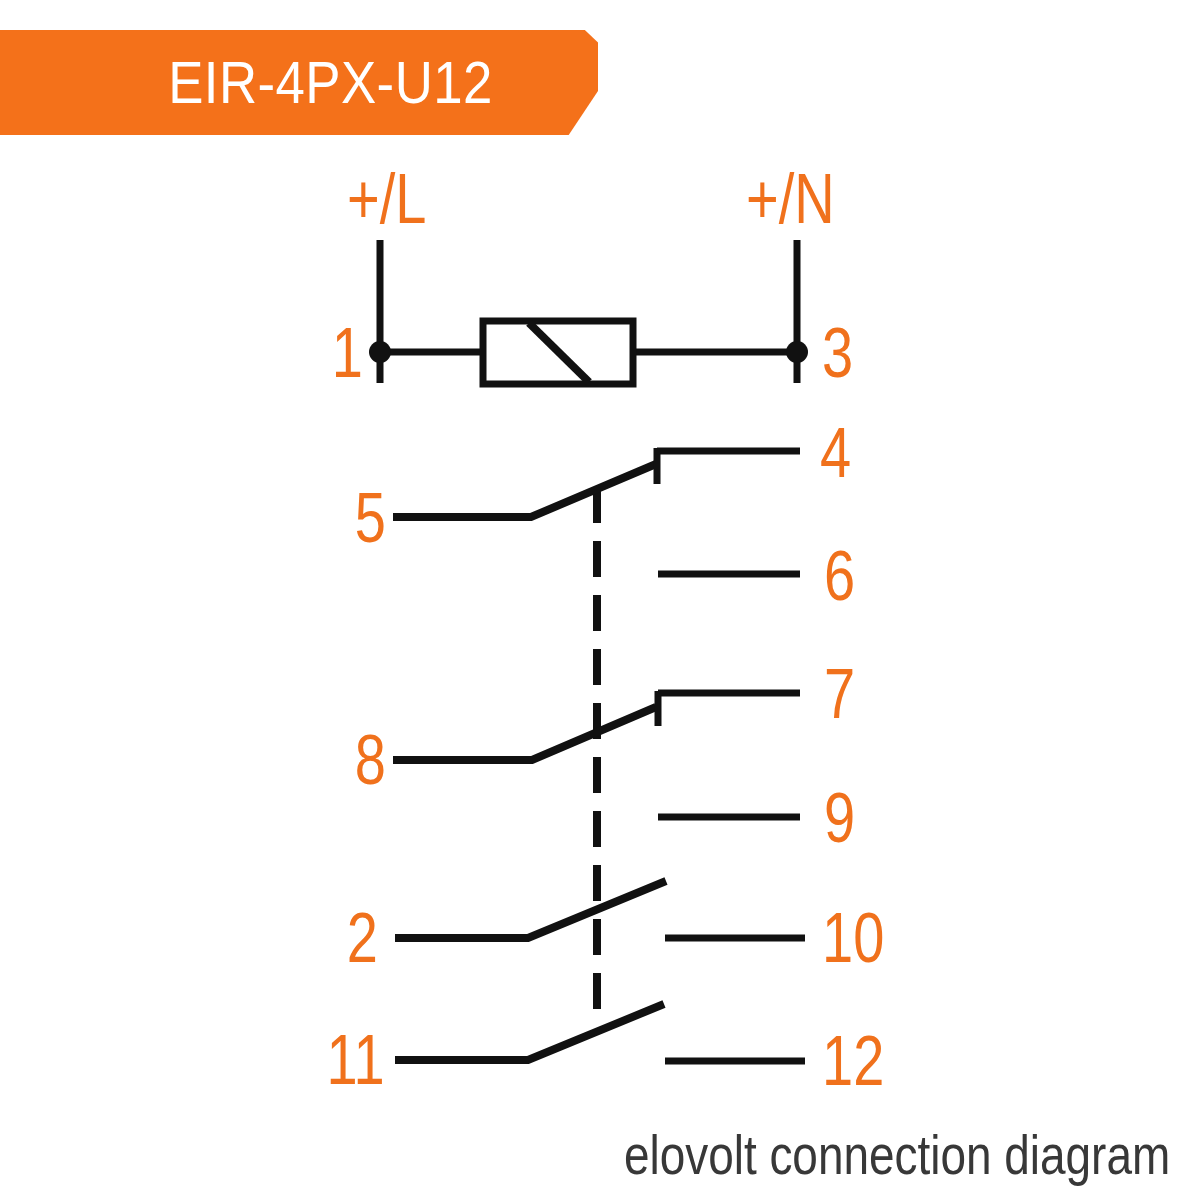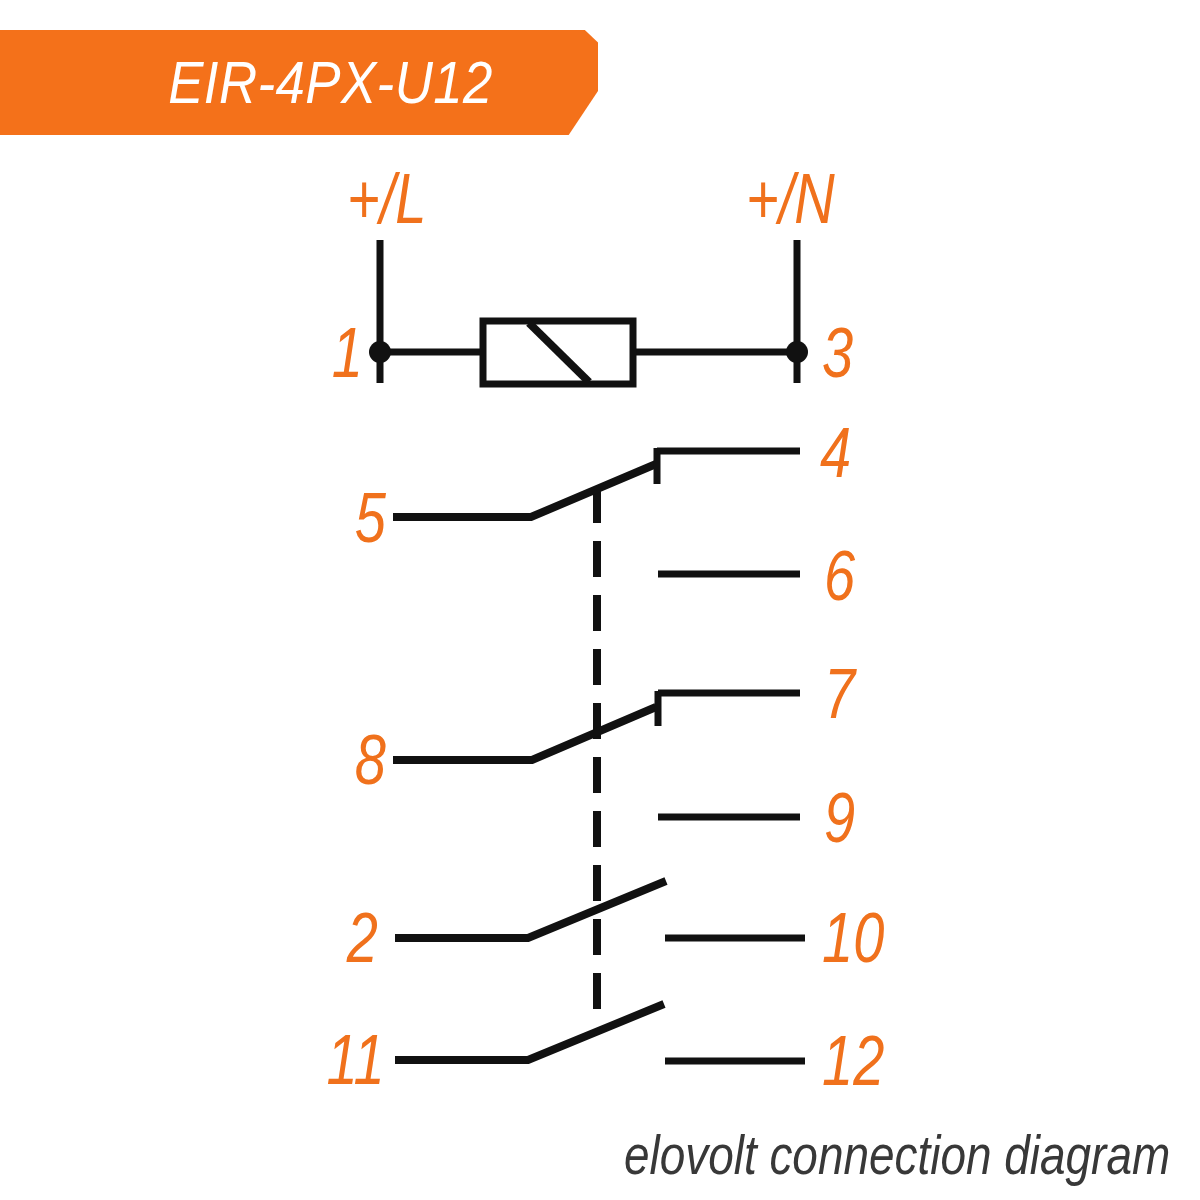--- a/index.html
+++ b/index.html
@@ -7,21 +7,20 @@
     padding: 0;
     background: #FFFFFF;
     font-family: "Liberation Sans", sans-serif;
   }
   #stage {
     position: relative;
     width: 1200px;
     height: 1200px;
     background: #FFFFFF;
     overflow: hidden;
-    font-style: italic;
   }
 
   
   .banner {
     position: absolute;
     left: 0;
     top: 30px;
     width: 598px;
     height: 105px;
     background: #F4711A;

